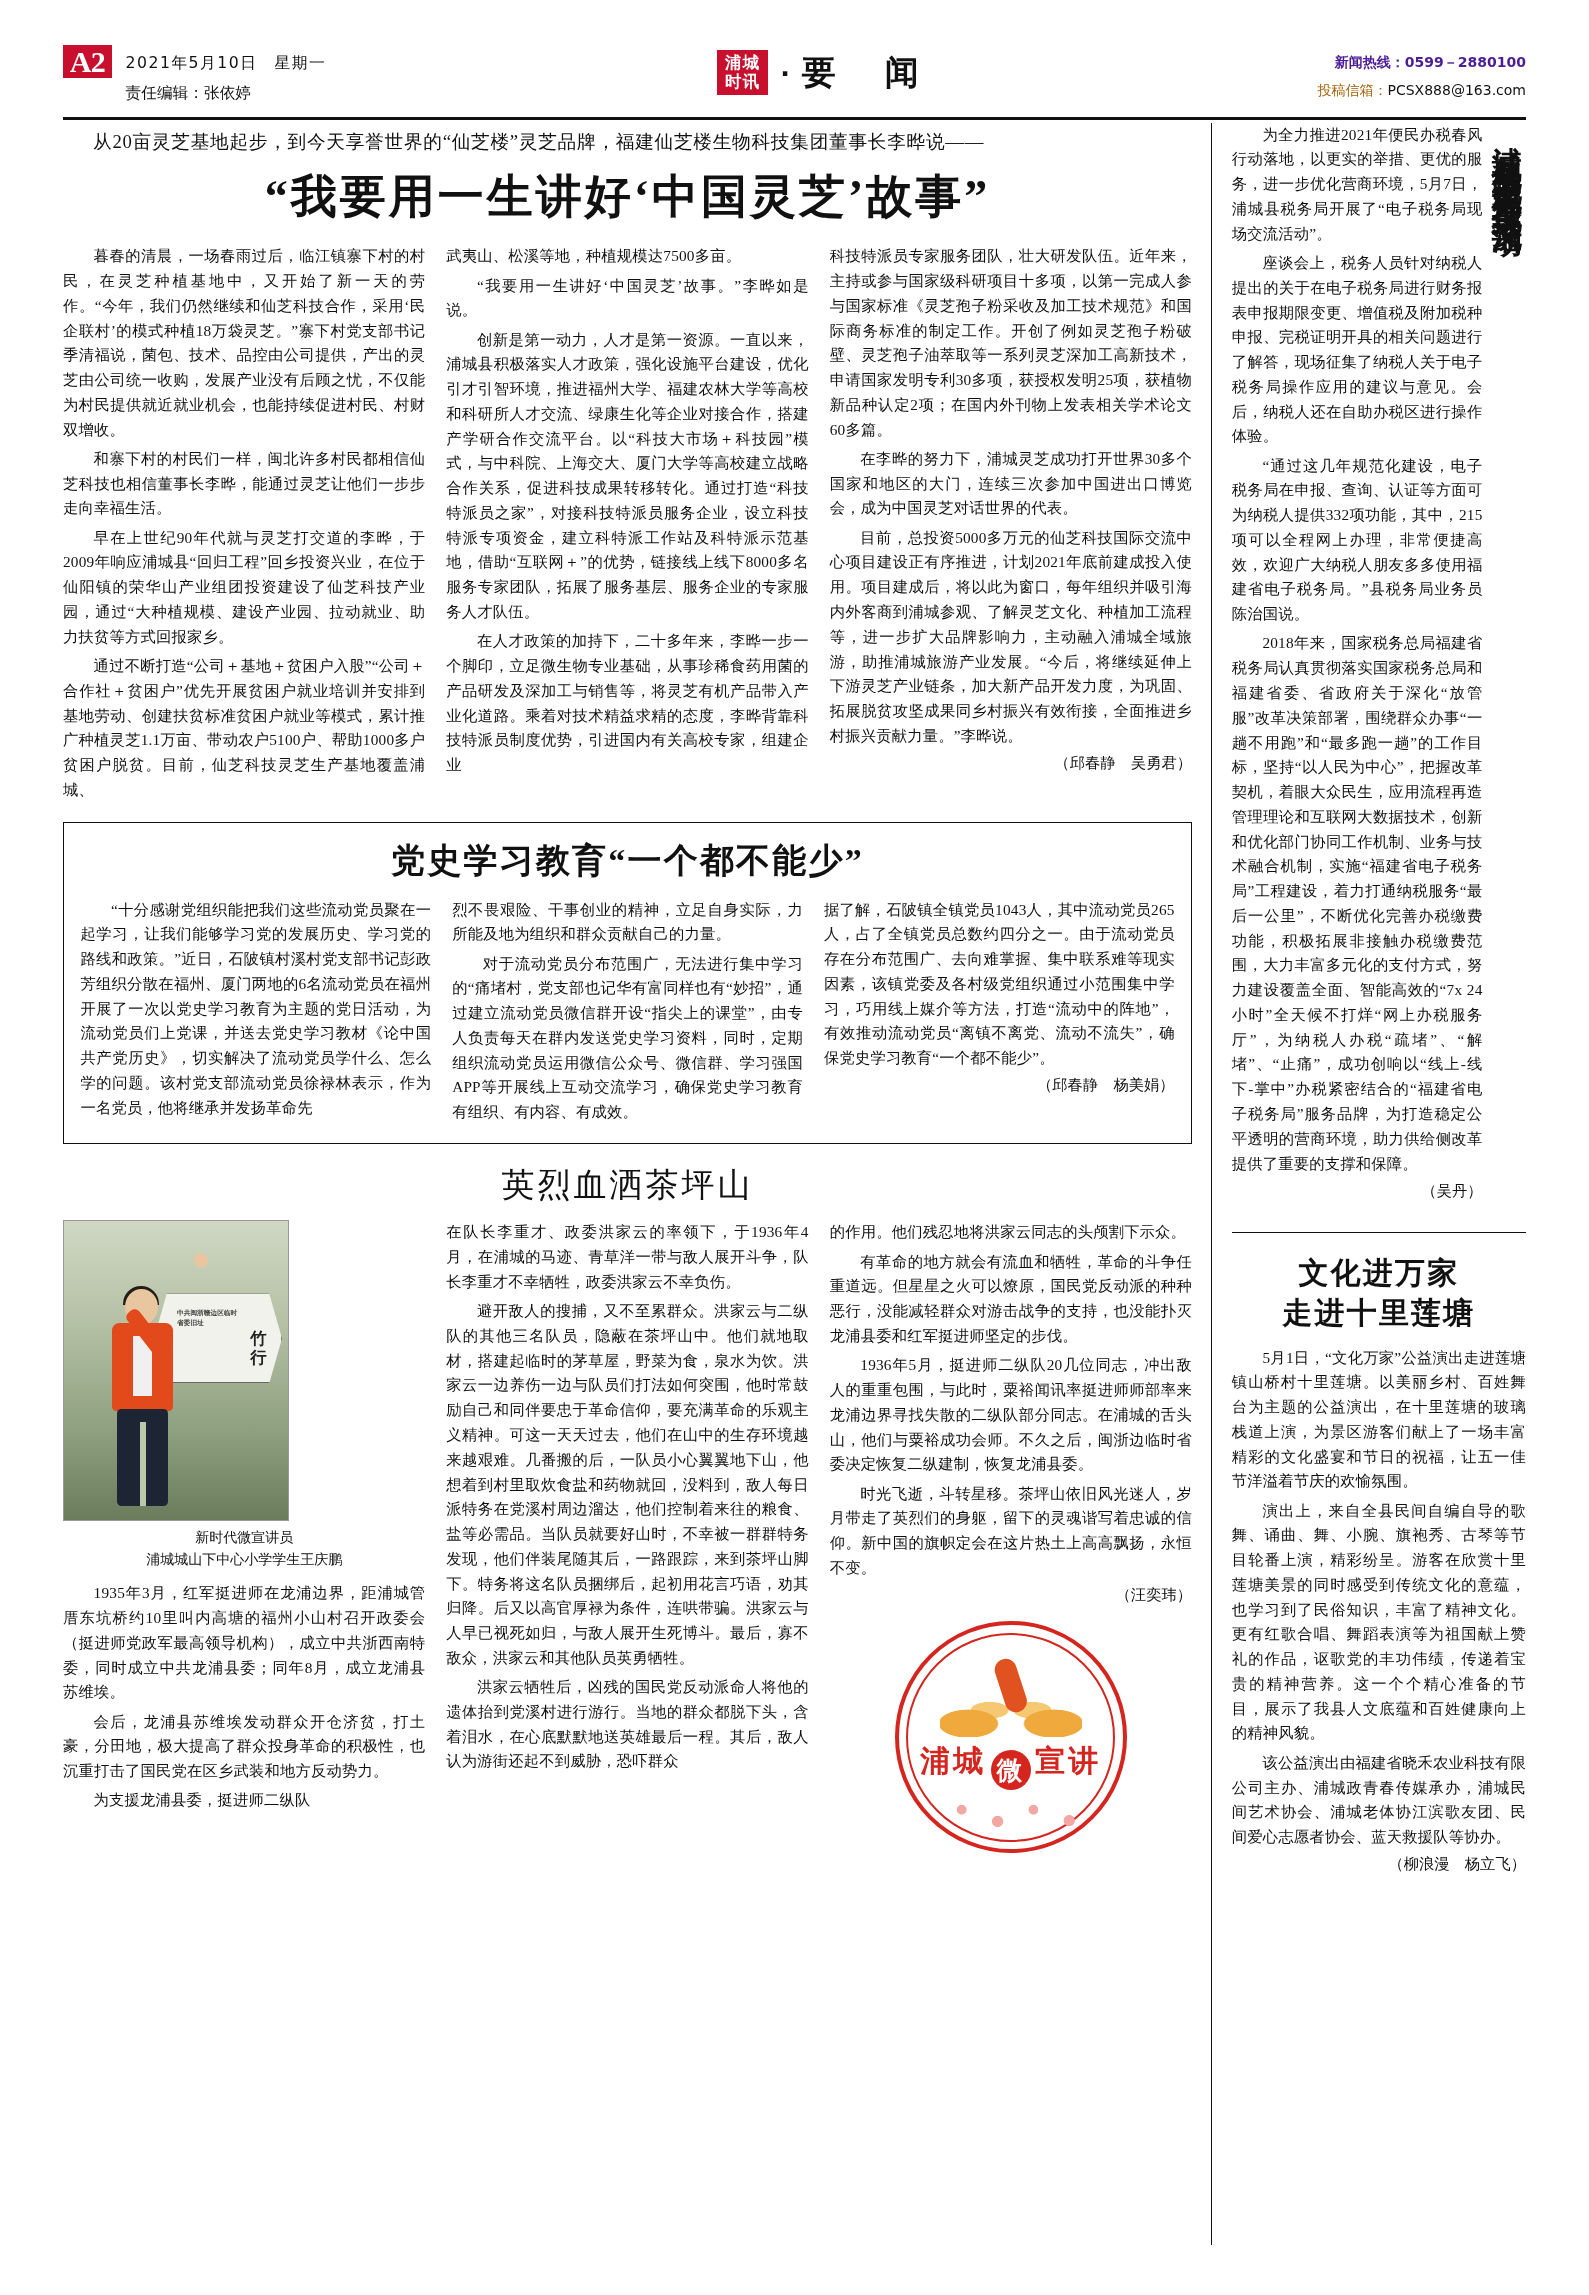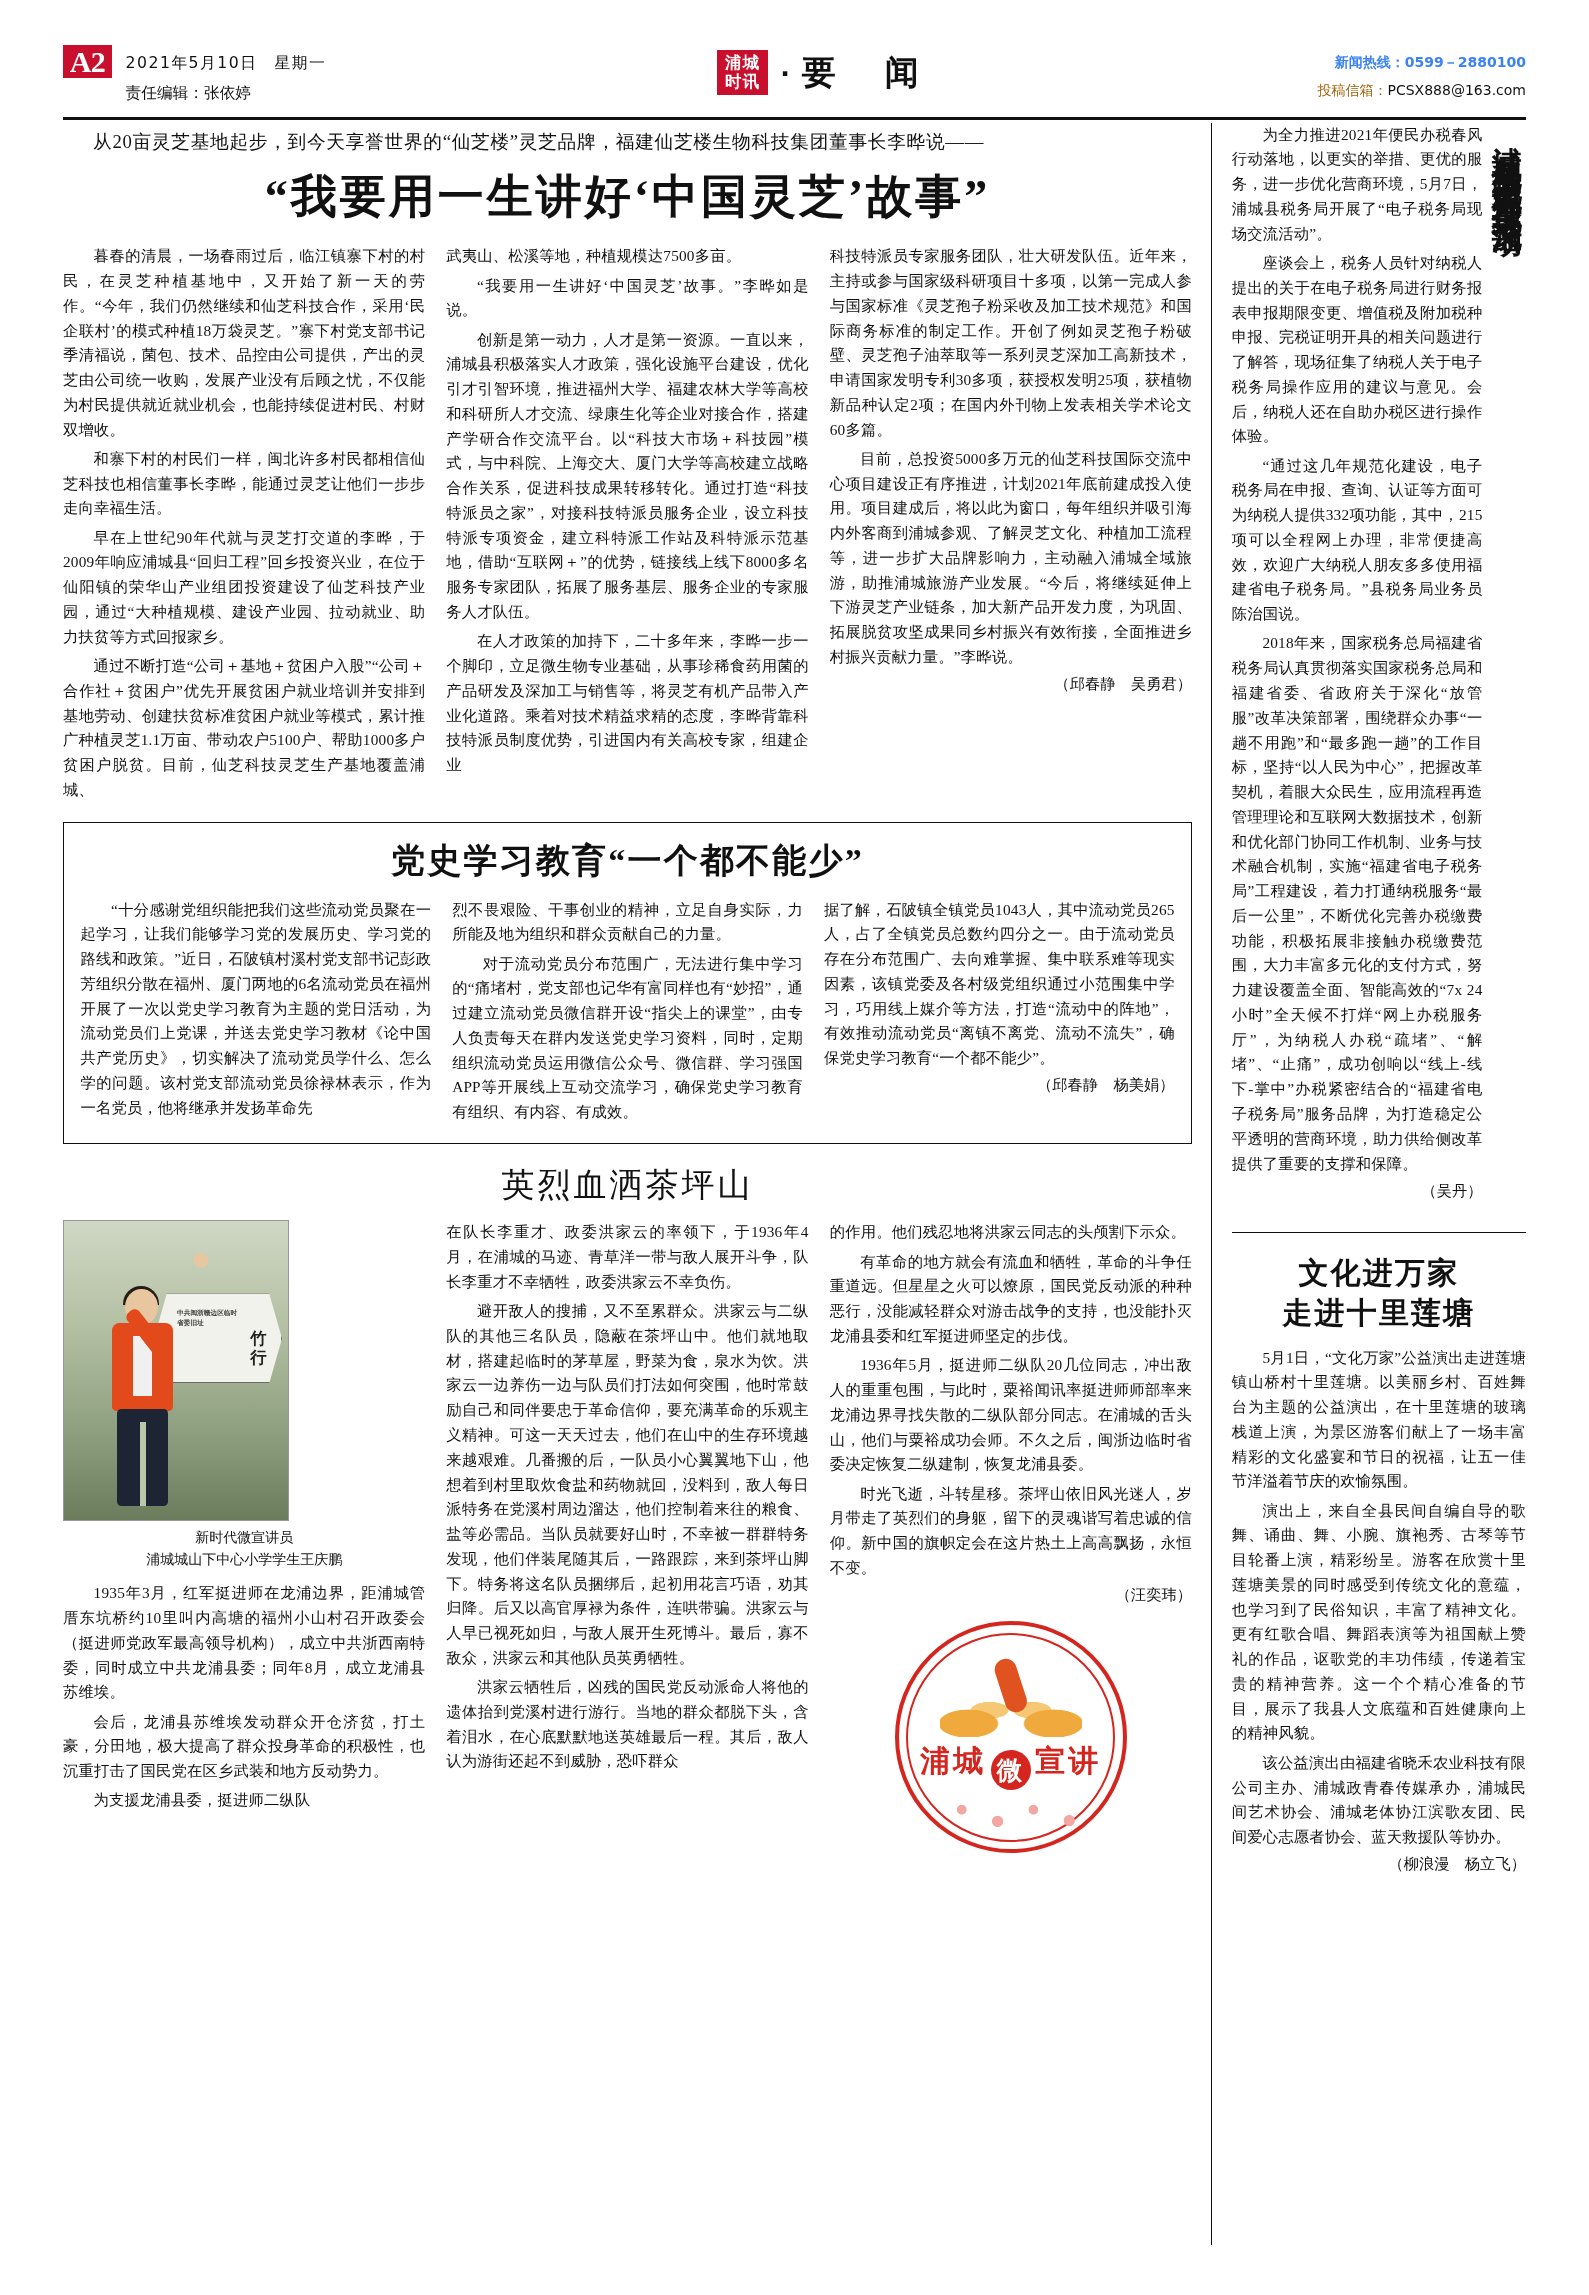--- a/index.html
+++ b/index.html
@@ -11,21 +11,21 @@
   .mh-left{display:flex;align-items:flex-start;gap:13.5px;}
   .page-badge{width:49px;height:33px;background:#c8102e;color:#fff;display:flex;align-items:center;justify-content:center;font-size:30px;font-weight:bold;font-family:"Liberation Serif",serif;letter-spacing:-0.7px;}
   .mh-dates{font-size:15.7px;line-height:1.9;color:#111;font-family:"DejaVu Sans",sans-serif;padding-top:3px;}
   .mh-dates .d1{letter-spacing:1.5px;}
   .mh-center{display:flex;align-items:center;gap:10.5px;padding-top:4.5px;}
   .nameplate{background:#c8102e;color:#fff;font-size:16.4px;line-height:1.1;text-align:center;padding:4.5px 7.5px;font-family:"Liberation Serif",serif;font-weight:bold;letter-spacing:1.5px;}
   .nameplate span{display:block;}
   .mh-title{font-size:34px;font-weight:bold;font-family:"Liberation Serif",serif;letter-spacing:7.5px;}
   .mh-dot{font-size:25.4px;font-weight:bold;margin:0 1.5px;}
   .mh-right{font-size:14px;line-height:2.0;text-align:right;padding-top:3px;}
-  .mh-right .hot{color:#3b82f6;font-weight:bold;}
+  .mh-right .hot{color:#4c1d95;font-weight:bold;}
   .mh-right .mail{color:#111;}
   .mh-right .lbl{color:#a16207;}
 
   
   .body-wrap{display:flex;gap:0;margin-top:3px;height:2122px;}
   .main-area{width:1151px;padding-right:19.4px;box-sizing:border-box;border-right:1.5px solid #111;}
   .right-rail{width:314px;padding-left:19.4px;box-sizing:border-box;}
 
   
   .kicker{font-size:18.7px;line-height:1.75;letter-spacing:0.7px;font-family:"Liberation Serif",serif;margin:3px 0 7.5px 30px;}
@@ -130,20 +130,21 @@
             <p class="ptext">通过不断打造“公司＋基地＋贫困户入股”“公司＋合作社＋贫困户”优先开展贫困户就业培训并安排到基地劳动、创建扶贫标准贫困户就业等模式，累计推广种植灵芝1.1万亩、带动农户5100户、帮助1000多户贫困户脱贫。目前，仙芝科技灵芝生产基地覆盖浦城、</p>
           </div>
           <div class="col">
             <p class="ptext noindent">武夷山、松溪等地，种植规模达7500多亩。</p>
             <p class="ptext">“我要用一生讲好‘中国灵芝’故事。”李晔如是说。</p>
             <p class="ptext">创新是第一动力，人才是第一资源。一直以来，浦城县积极落实人才政策，强化设施平台建设，优化引才引智环境，推进福州大学、福建农林大学等高校和科研所人才交流、绿康生化等企业对接合作，搭建产学研合作交流平台。以“科技大市场＋科技园”模式，与中科院、上海交大、厦门大学等高校建立战略合作关系，促进科技成果转移转化。通过打造“科技特派员之家”，对接科技特派员服务企业，设立科技特派专项资金，建立科特派工作站及科特派示范基地，借助“互联网＋”的优势，链接线上线下8000多名服务专家团队，拓展了服务基层、服务企业的专家服务人才队伍。</p>
             <p class="ptext">在人才政策的加持下，二十多年来，李晔一步一个脚印，立足微生物专业基础，从事珍稀食药用菌的产品研发及深加工与销售等，将灵芝有机产品带入产业化道路。乘着对技术精益求精的态度，李晔背靠科技特派员制度优势，引进国内有关高校专家，组建企业</p>
           </div>
           <div class="col">
             <p class="ptext noindent">科技特派员专家服务团队，壮大研发队伍。近年来，主持或参与国家级科研项目十多项，以第一完成人参与国家标准《灵芝孢子粉采收及加工技术规范》和国际商务标准的制定工作。开创了例如灵芝孢子粉破壁、灵芝孢子油萃取等一系列灵芝深加工高新技术，申请国家发明专利30多项，获授权发明25项，获植物新品种认定2项；在国内外刊物上发表相关学术论文60多篇。</p>
+            <p class="ptext">在李晔的努力下，浦城灵芝成功打开世界30多个国家和地区的大门，连续三次参加中国进出口博览会，成为中国灵芝对话世界的代表。</p>
             <p class="ptext">目前，总投资5000多万元的仙芝科技国际交流中心项目建设正有序推进，计划2021年底前建成投入使用。项目建成后，将以此为窗口，每年组织并吸引海内外客商到浦城参观、了解灵芝文化、种植加工流程等，进一步扩大品牌影响力，主动融入浦城全域旅游，助推浦城旅游产业发展。“今后，将继续延伸上下游灵芝产业链条，加大新产品开发力度，为巩固、拓展脱贫攻坚成果同乡村振兴有效衔接，全面推进乡村振兴贡献力量。”李晔说。</p>
             <p class="sig">（邱春静　吴勇君）</p>
           </div>
         </div>
       </div>
 
       <div class="block">
         <div class="block-title">党史学习教育“一个都不能少”</div>
         <div class="cols3">
           <div class="col">

